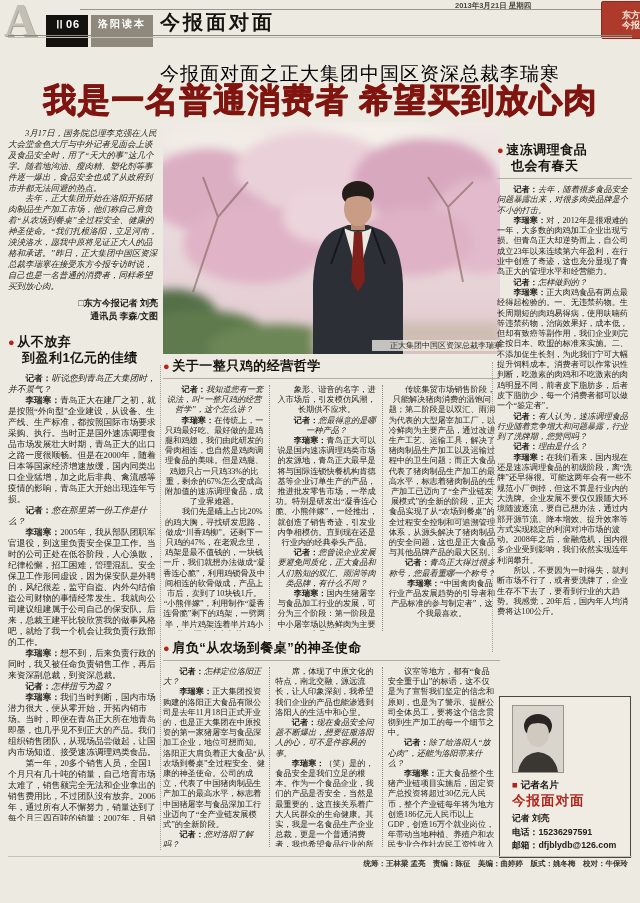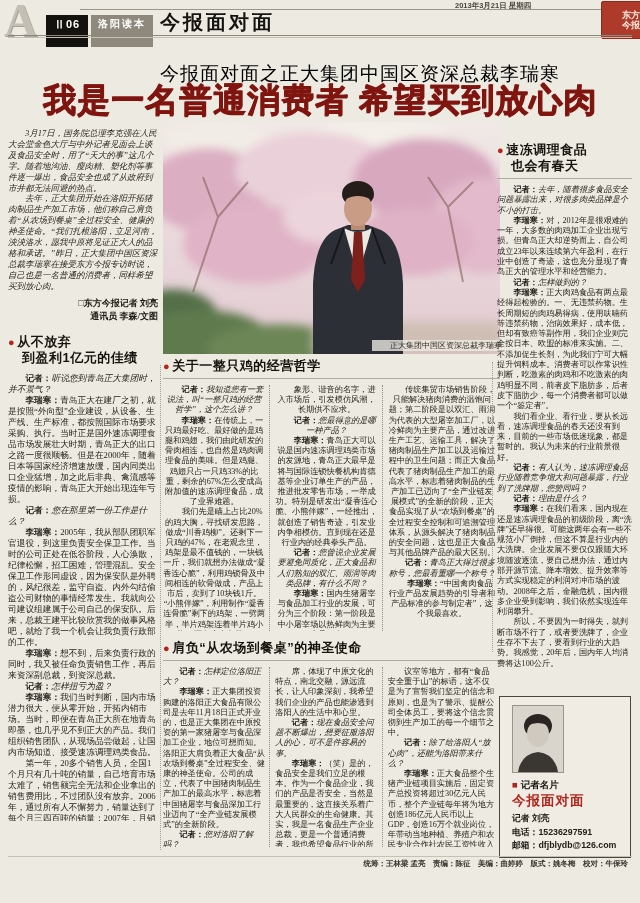--- a/index.html
+++ b/index.html
@@ -228,21 +228,20 @@
       <span class="bullet">●</span><span>速冻调理食品</span>
       <span class="l2">也会有春天</span>
     </div>
     <div class="hrule"></div>
     <div class="sb-qa">
 
     <p class="para q"><span class="spk">记者：</span><span>去年，随着很多食品安全问题暴露出来，对很多肉类品牌是个不小的打击。</span></p>
         <p class="para a"><span class="spk">李瑞寒：</span><span>对，2012年是很艰难的一年，大多数的肉鸡加工企业出现亏损。但青岛正大却逆势而上，自公司成立23年以来连续第六年盈利，在行业中创造了奇迹，这也充分显现了青岛正大的管理水平和经营能力。</span></p>
         <p class="para q"><span class="spk">记者：</span><span>怎样做到的？</span></p>
         <p class="para a"><span class="spk">李瑞寒：</span><span>正大肉鸡食品有两点最经得起检验的。一、无违禁药物。生长周期短的肉鸡易得病，使用呋喃药等违禁药物，治病效果好，成本低，但却有致癌等副作用，我们企业则完全按日本、欧盟的标准来实施。二、不添加促生长剂，为此我们宁可大幅提升饲料成本。消费者可以作常识性判断，吃激素的肉鸡和不吃激素的肉鸡明显不同，前者皮下脂肪多，后者皮下脂肪少，每一个消费者都可以做一个“鉴定者”。</span></p>
-        <p class="para cont"><span class="spk"></span><span>我们看企业、看行业，要从长远看，速冻调理食品的春天还没有到来，目前的一些市场低迷现象，都是暂时的。我认为未来的行业前景很好。</span></p>
         <p class="para q"><span class="spk">记者：</span><span>有人认为，速冻调理食品行业随着竞争增大和问题暴露，行业到了洗牌期，您赞同吗？</span></p>
         <p class="para q"><span class="spk">记者：</span><span>理由是什么？</span></p>
         <p class="para a"><span class="spk">李瑞寒：</span><span>在我们看来，国内现在还是速冻调理食品的初级阶段，离“洗牌”还早得很。可能这两年会有一些不规范小厂倒掉，但这不算是行业内的大洗牌。企业发展不要仅仅跟随大环境随波逐流，要自己想办法，通过内部开源节流、降本增效、提升效率等方式实现稳定的利润对冲市场的波动。2008年之后，金融危机，国内很多企业受到影响，我们依然实现连年利润攀升。</span></p>
         <p class="para cont"><span class="spk"></span><span>所以，不要因为一时得失，就判断市场不行了，或者要洗牌了，企业生存不下去了，要看到行业的大趋势。我感觉，20年后，国内年人均消费将达100公斤。</span></p>
       </div>
   </div>
 
   <div class="card">
     <svg class="portrait" viewBox="0 0 50 66">
       <rect width="50" height="66" fill="#d9d5cc"></rect>

